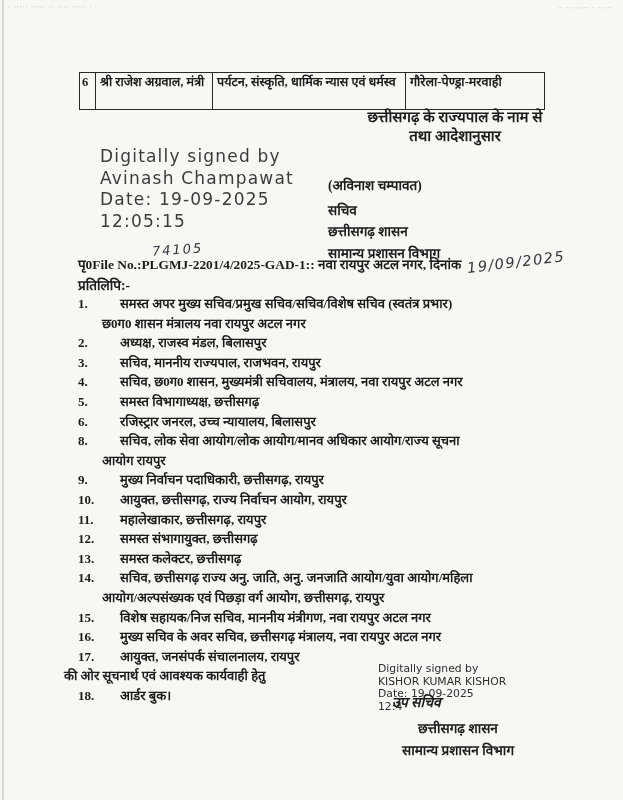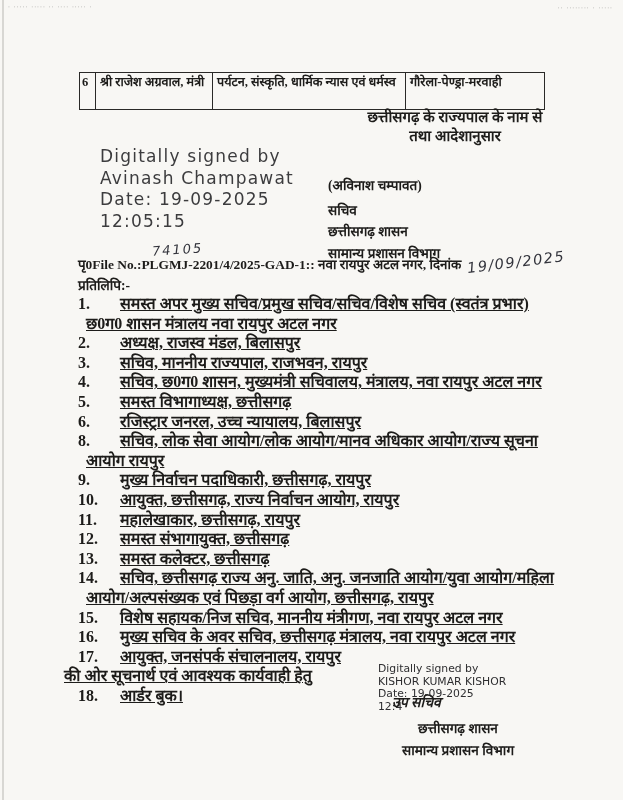--- a/index.html
+++ b/index.html
@@ -60,25 +60,25 @@
   }
   .hand-date{
     display:inline-block;font-size:14.5px;letter-spacing:1.5px;
     transform:rotate(-7deg) translateY(-2px);margin-left:6px;
   }
   .copies-head{
     position:absolute;left:78px;top:275px;font-size:13.6px;font-weight:bold;
   }
   .copylist{
     position:absolute;left:64px;top:294px;width:516px;
-    font-size:16px;font-weight:600;line-height:19.6px;text-decoration:underline;
+    font-size:13px;font-weight:600;line-height:19.6px;
   }
   .copy-item{margin-left:14px;}
   .copy-item .num{display:inline-block;width:42px;}
-  .copy-item .l2{margin-left:8px;}
+  .copy-item .l2{margin-left:24px;}
   .copy-item .noteline{margin-left:-14px;}
 
   .dsig2{
     position:absolute;left:378px;top:663px;
     font-family:"DejaVu Sans",sans-serif;font-size:10.8px;line-height:12.6px;
     color:#2e2e30;white-space:nowrap;
   }
   .dsig2 .timer{position:relative;display:inline-block;}
   .dsig2 .dy-title{
     position:absolute;left:14px;top:-4px;

